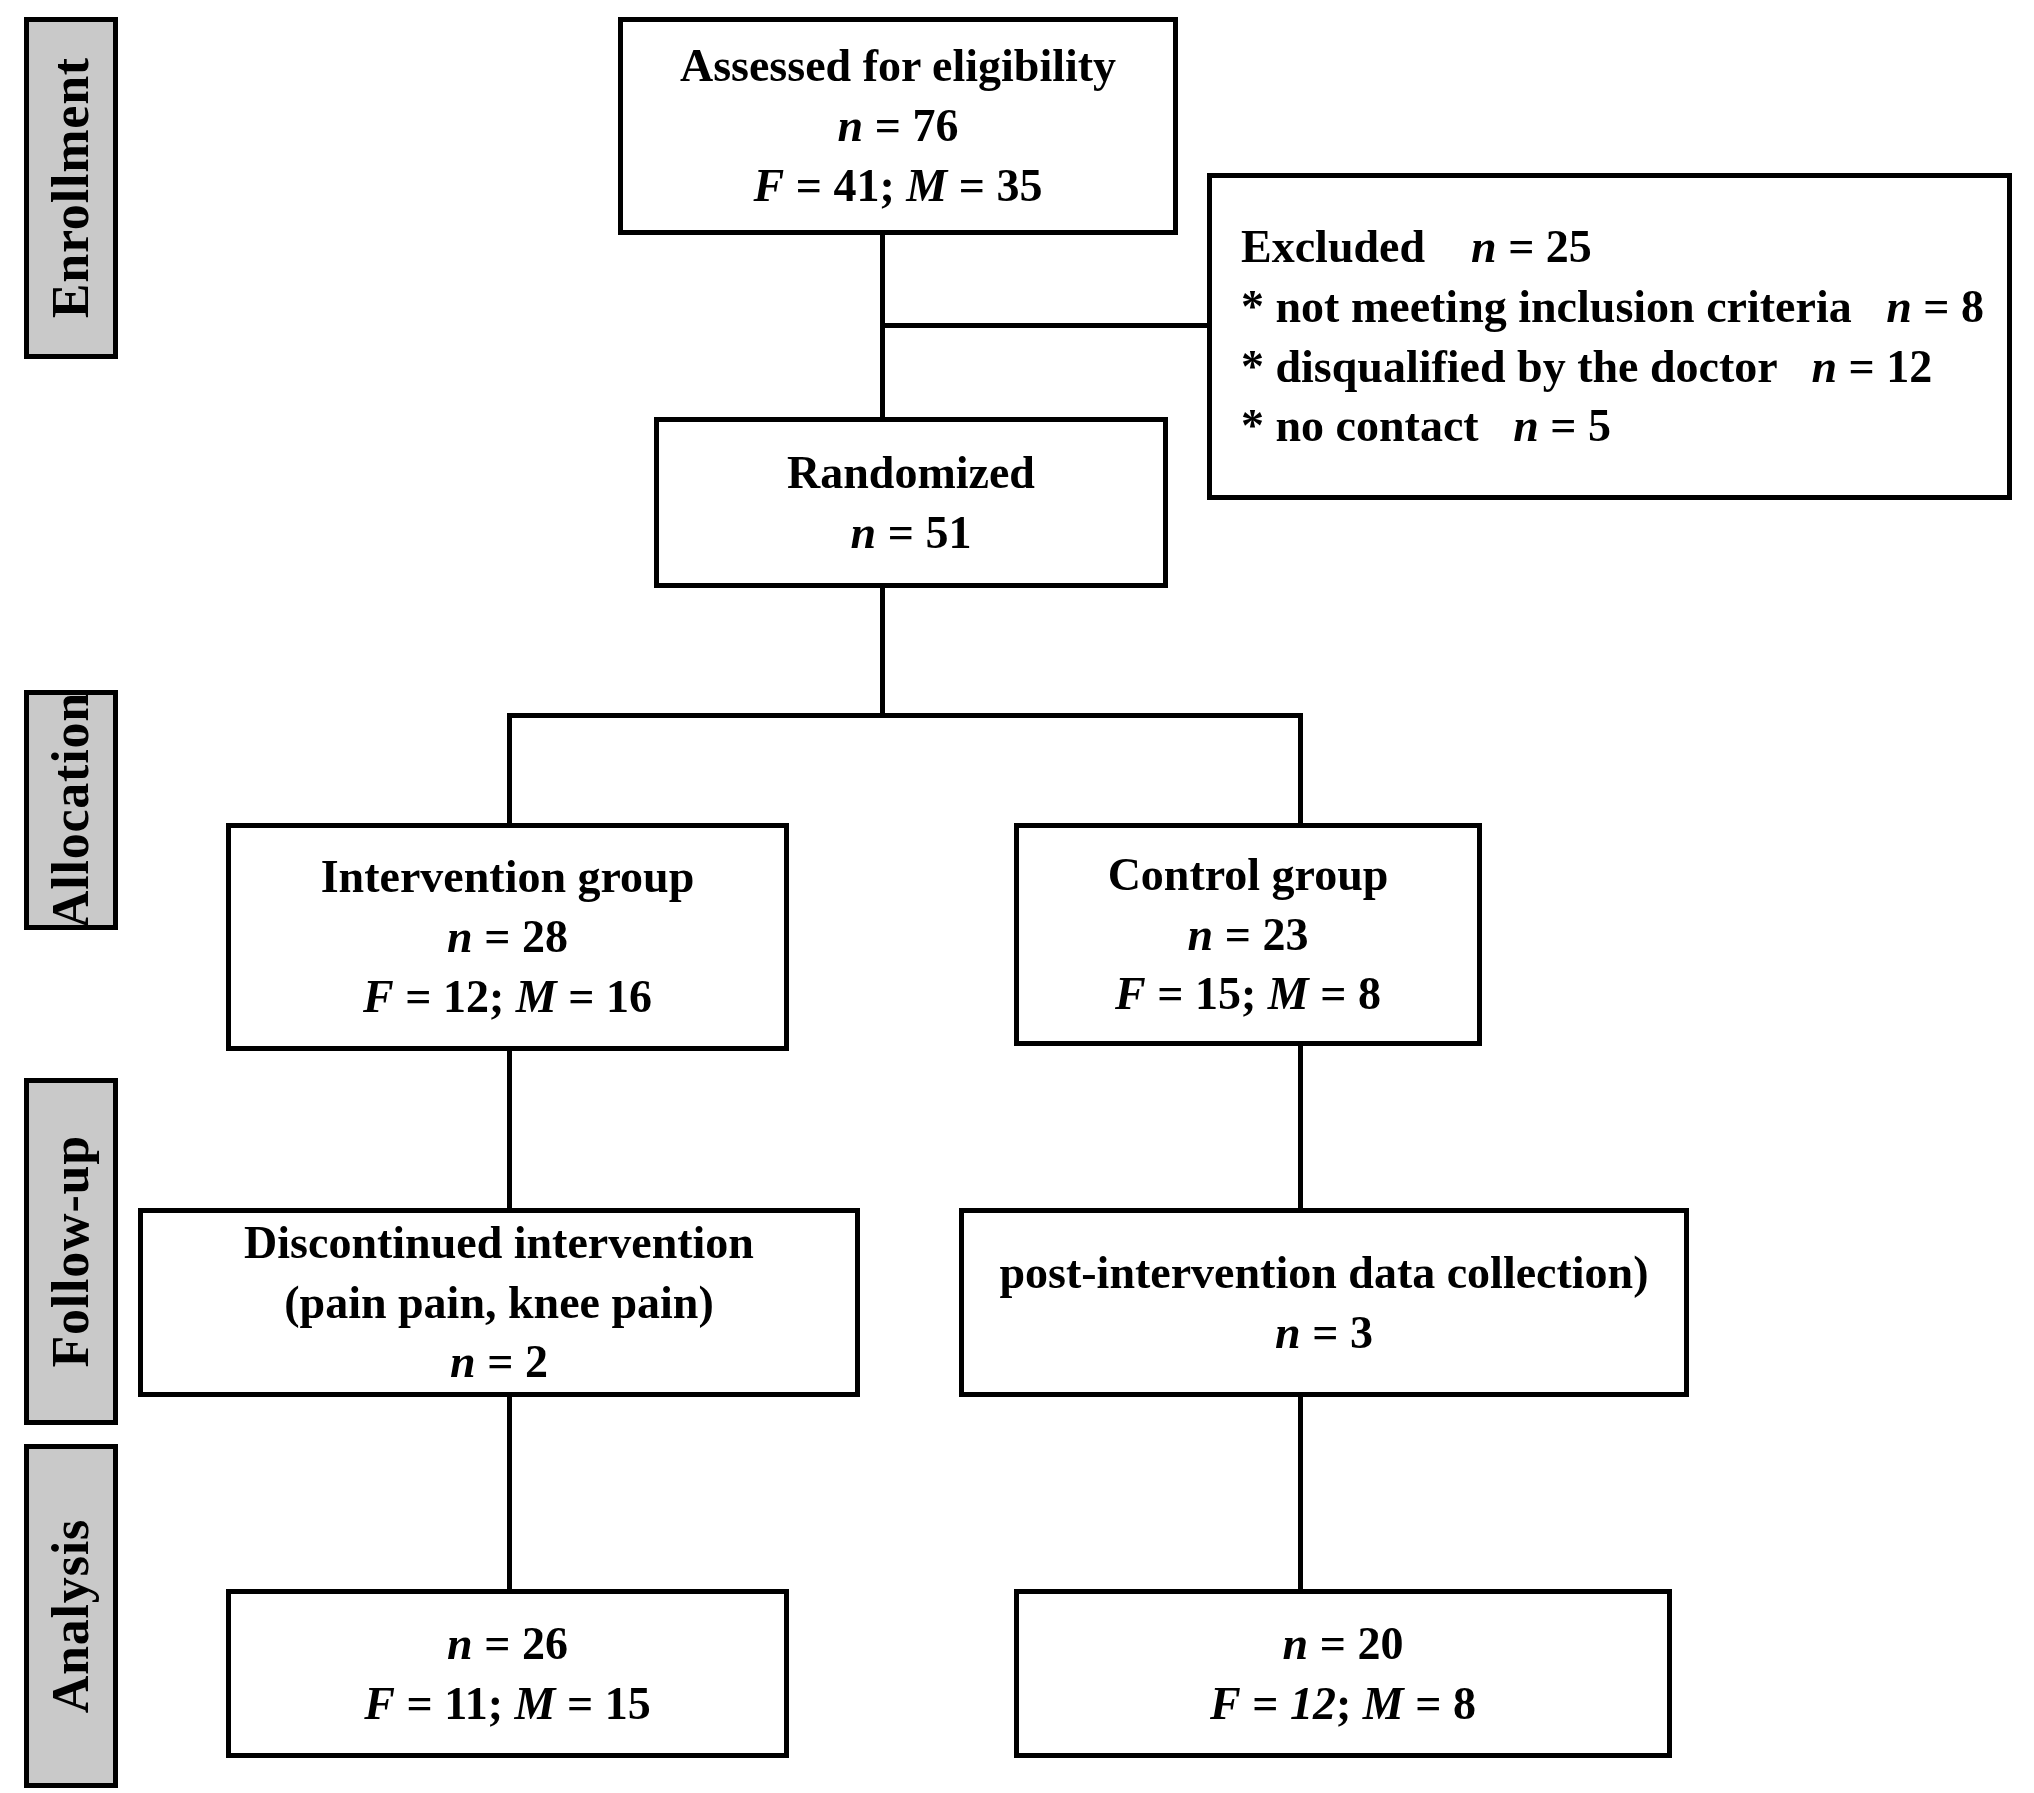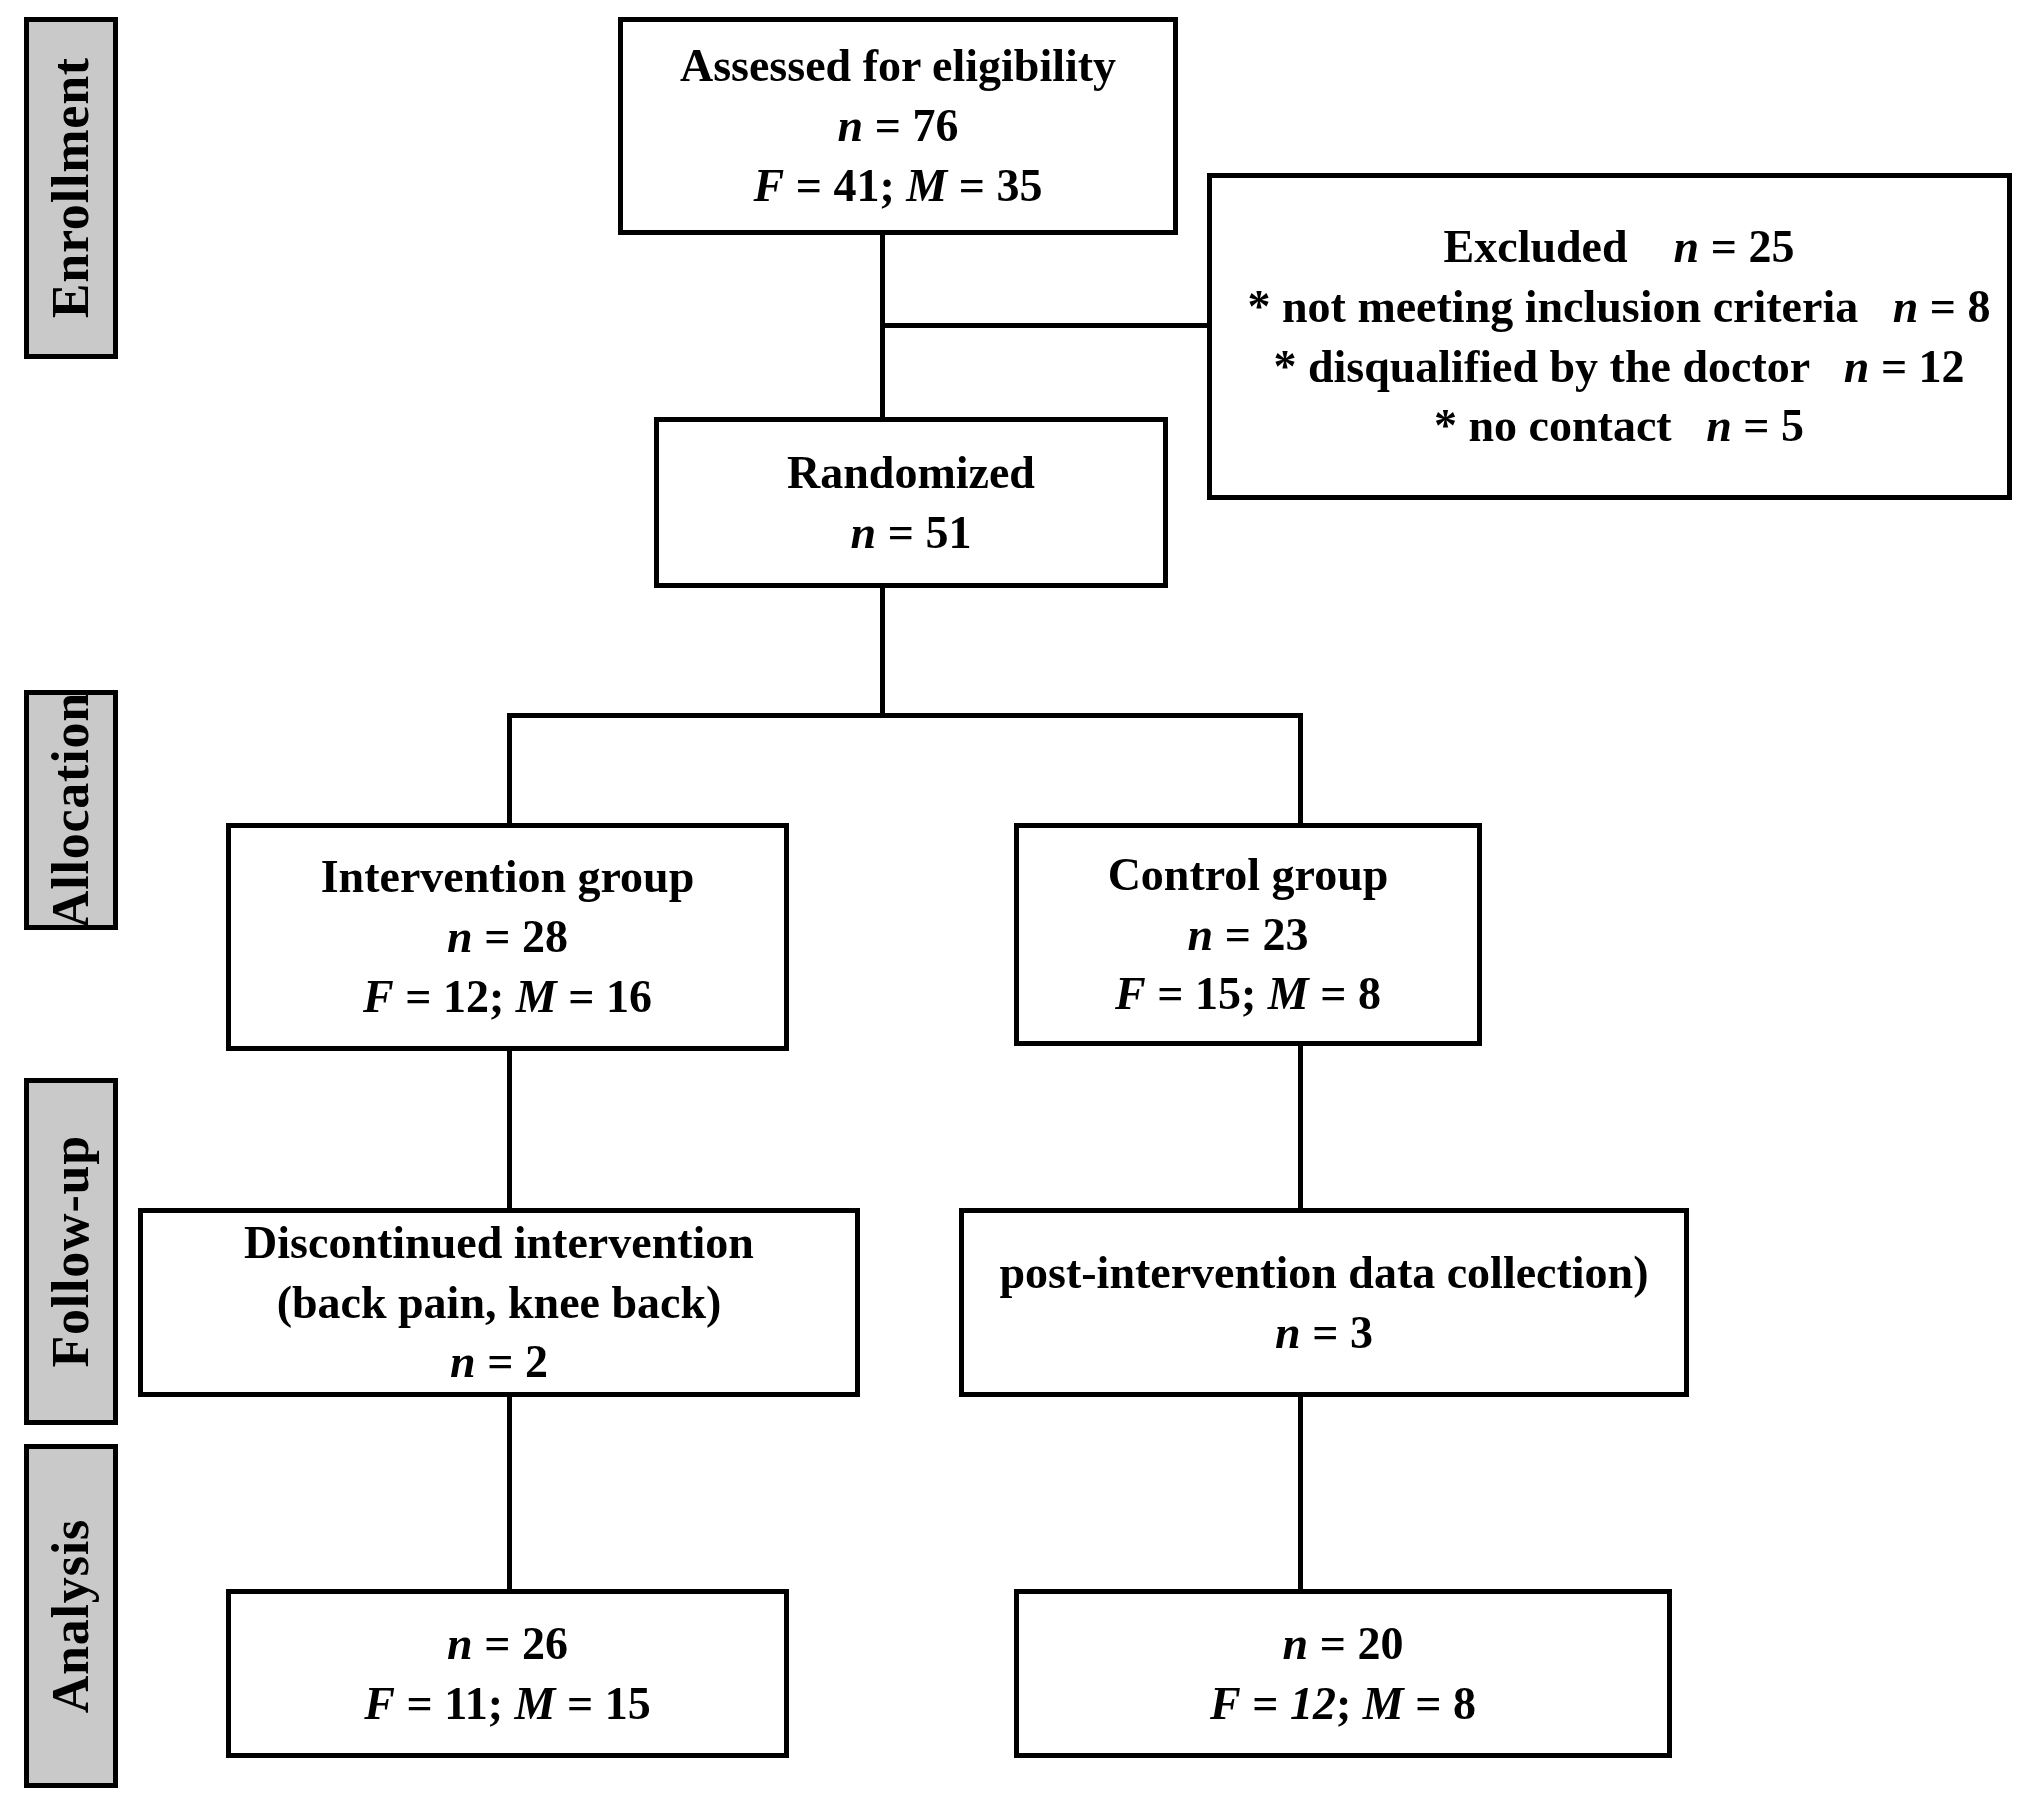--- a/index.html
+++ b/index.html
@@ -123,21 +123,21 @@
       <span> = </span><span>76</span>
     </div>
     <div class="line">
       <i class="var">F</i>
       <span> = </span><span>41</span><span>; </span>
       <i class="var">M</i>
       <span> = </span><span>35</span>
     </div>
   </div>
 
-  <div class="flow-box left-align" style="left:1207px; top:173px; width:805px; height:327px; justify-content:center;align-items:center;">
+  <div class="flow-box left-align" style="left:1207px; top:173px; width:805px; height:327px; justify-content:center;">
     <div class="line">
       <span>Excluded</span>
       <span>&nbsp;&nbsp;</span>
       <i class="var">n</i><span> = </span><span>25</span>
     </div>
     <div class="line">
       <span>*</span>
       <span>not meeting inclusion criteria</span>
       <span>&nbsp;&nbsp;</span><i class="var">n</i><span> = </span><span>8</span>
     </div>
@@ -177,21 +177,21 @@
       <i class="var">n</i><span> = </span><span>23</span>
     </div>
     <div class="line">
       <i class="var">F</i><span> = </span><span>15</span><span>; </span>
       <i class="var">M</i><span> = </span><span>8</span>
     </div>
   </div>
 
   <div class="flow-box" style="left:138px; top:1208px; width:722px; height:189px;">
     <div class="line">Discontinued intervention</div>
-    <div class="line">(back pain, knee back)</div>
+    <div class="line">(pain pain, knee pain)</div>
     <div class="line">
       <i class="var">n</i><span> = </span><span>2</span>
     </div>
   </div>
 
   <div class="flow-box" style="left:959px; top:1208px; width:730px; height:189px;">
     <div class="line">post-intervention data collection)</div>
     <div class="line">
       <i class="var">n</i><span> = </span><span>3</span>
     </div>

